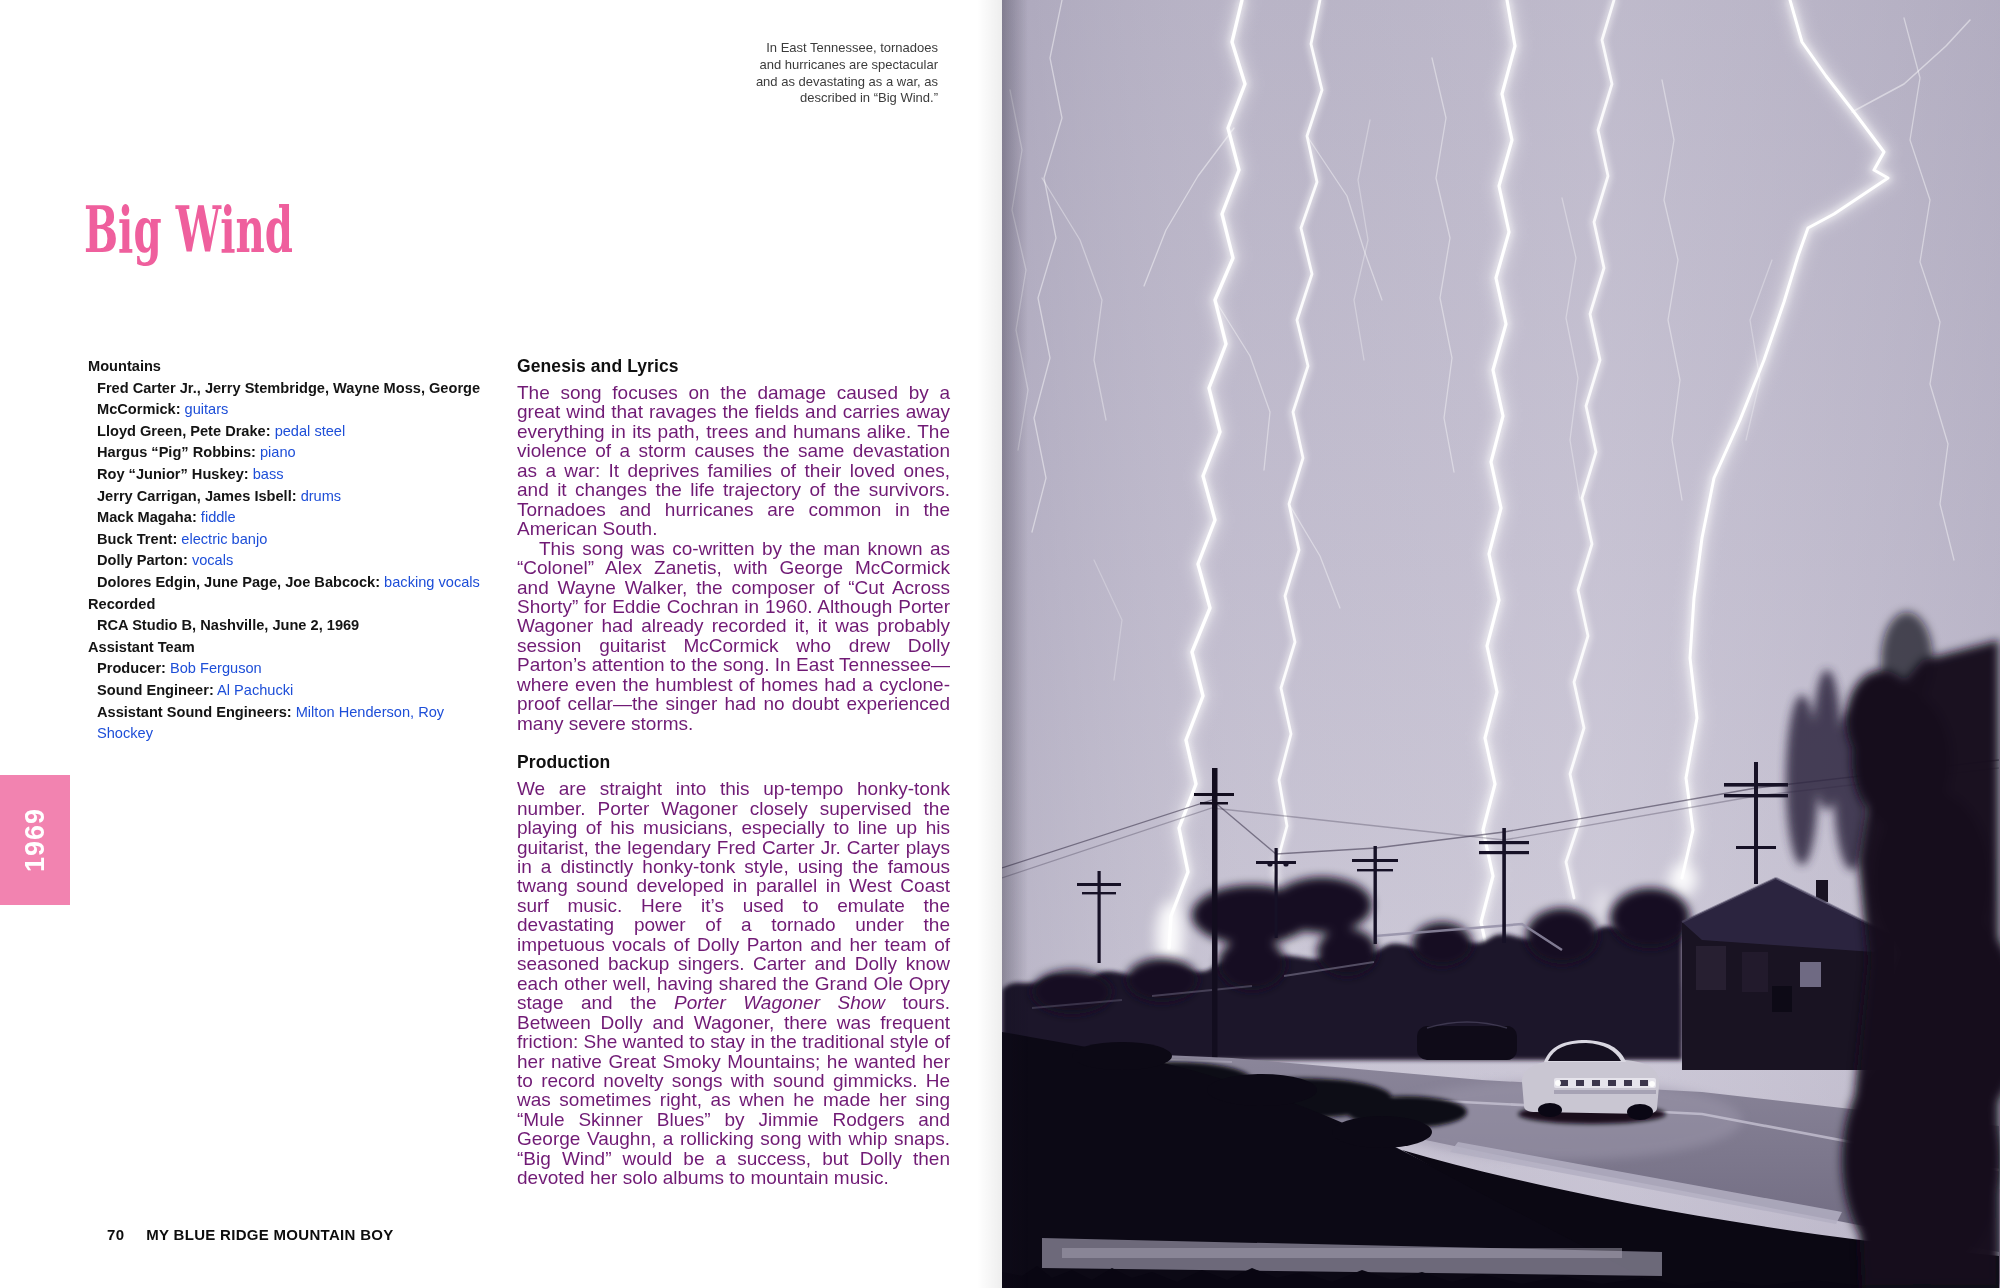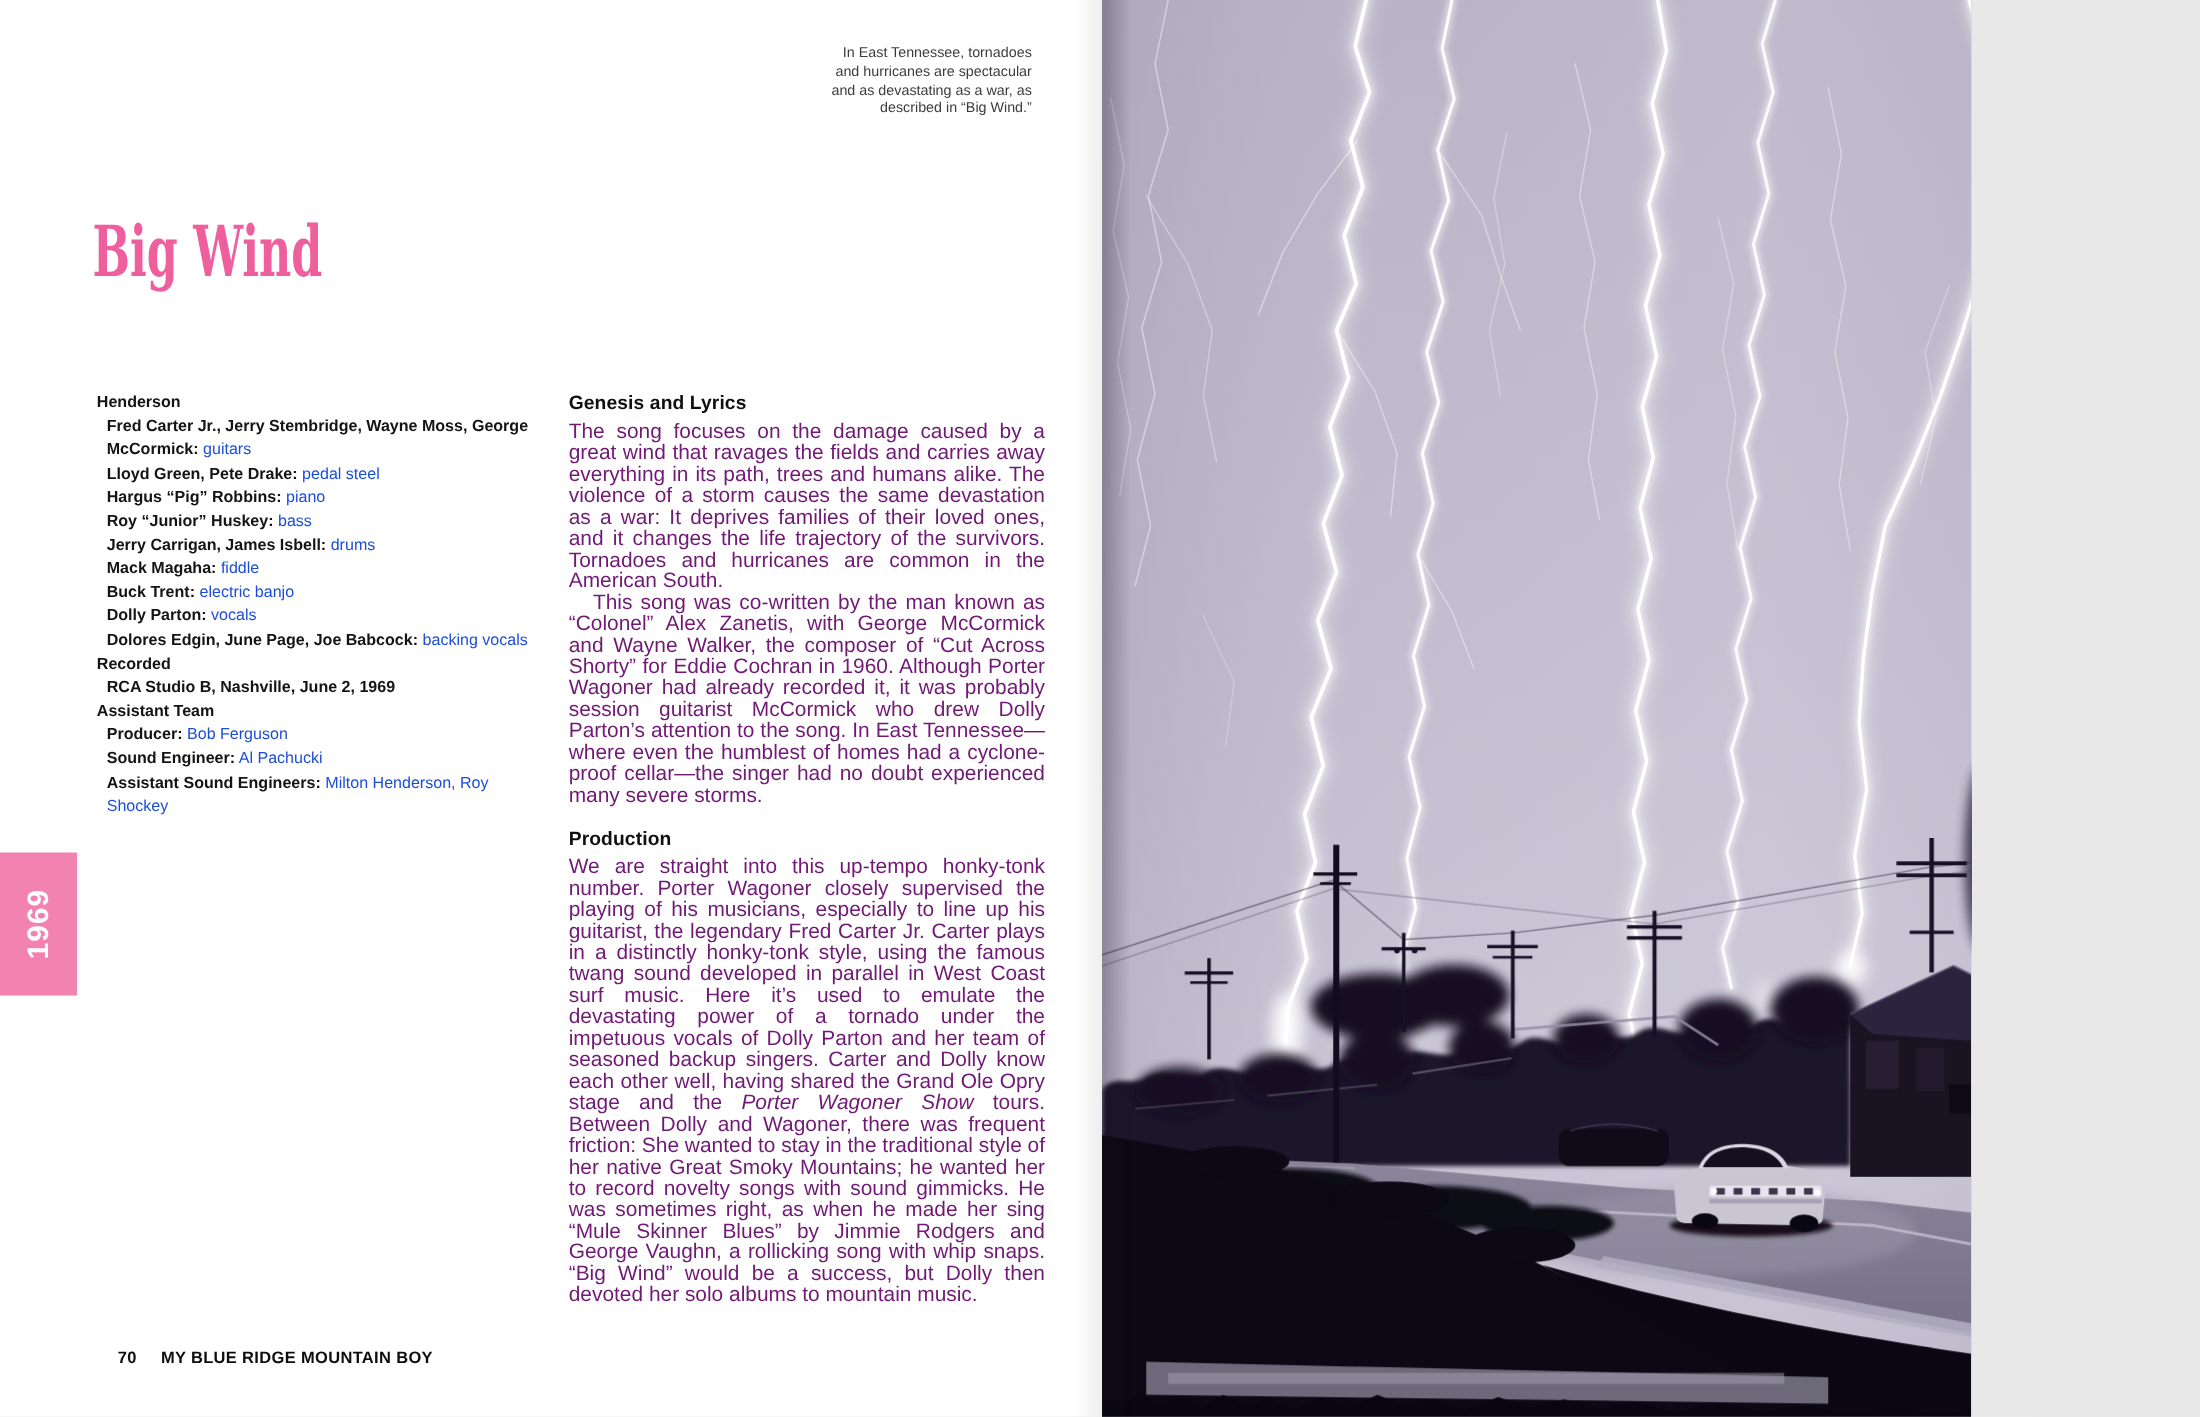--- a/index.html
+++ b/index.html
@@ -1,16 +1,16 @@
 <!DOCTYPE html>
 <html style="--accent-pink: #ef5f9d; --tab-pink: #f283b0; --sky: #bdb8ca; --silhouette: #17111f;"><head>
 <meta charset="utf-8">
 <style>
   html,body{margin:0;padding:0;background:#e8e8e8;}
-  #stage{position:relative;width:1792px;height:1288px;background:#ffffff;overflow:hidden;
+  #stage{position:relative;width:2000px;height:1288px;background:#ffffff;overflow:hidden;
          font-family:"Liberation Sans",sans-serif;color:#111;}
   #stage *{box-sizing:border-box;}
   .abs{position:absolute;}
 
   
   .caption{left:722px;top:40px;width:216px;text-align:right;font-size:13px;line-height:16.8px;color:#3c3c3c;}
   .title{left:84px;top:198px;font-family:"DejaVu Serif","Liberation Serif",serif;font-weight:bold;
          font-size:64px;line-height:1;color:var(--accent-pink,#ef5f9d);white-space:nowrap;
          transform:scaleX(.63);transform-origin:0 0;}
   .credit{left:86px;top:274px;font-style:italic;font-size:19.5px;color:#141414;letter-spacing:.1px;white-space:nowrap;}
@@ -51,21 +51,21 @@
   <div class="abs caption">
     <div>In East Tennessee, tornadoes</div>
     <div>and hurricanes are spectacular</div>
     <div>and as devastating as a war, as</div>
     <div>described in “Big Wind.”</div>
   </div>
 
   <div class="abs title">Big Wind</div>
 
   <div class="abs info">
-    <div class="head">Henderson</div>
+    <div class="head">Mountains</div>
     <div class="item"><span class="names">Fred Carter Jr., Jerry Stembridge, Wayne Moss, George McCormick:</span> <span class="role">guitars</span></div>
     <div class="item"><span class="names">Lloyd Green, Pete Drake:</span> <span class="role">pedal steel</span></div>
     <div class="item"><span class="names">Hargus “Pig” Robbins:</span> <span class="role">piano</span></div>
     <div class="item"><span class="names">Roy “Junior” Huskey:</span> <span class="role">bass</span></div>
     <div class="item"><span class="names">Jerry Carrigan, James Isbell:</span> <span class="role">drums</span></div>
     <div class="item"><span class="names">Mack Magaha:</span> <span class="role">fiddle</span></div>
     <div class="item"><span class="names">Buck Trent:</span> <span class="role">electric banjo</span></div>
     <div class="item"><span class="names">Dolly Parton:</span> <span class="role">vocals</span></div>
     <div class="item"><span class="names">Dolores Edgin, June Page, Joe Babcock:</span> <span class="role">backing vocals</span></div>
     <div class="head">Recorded</div>

